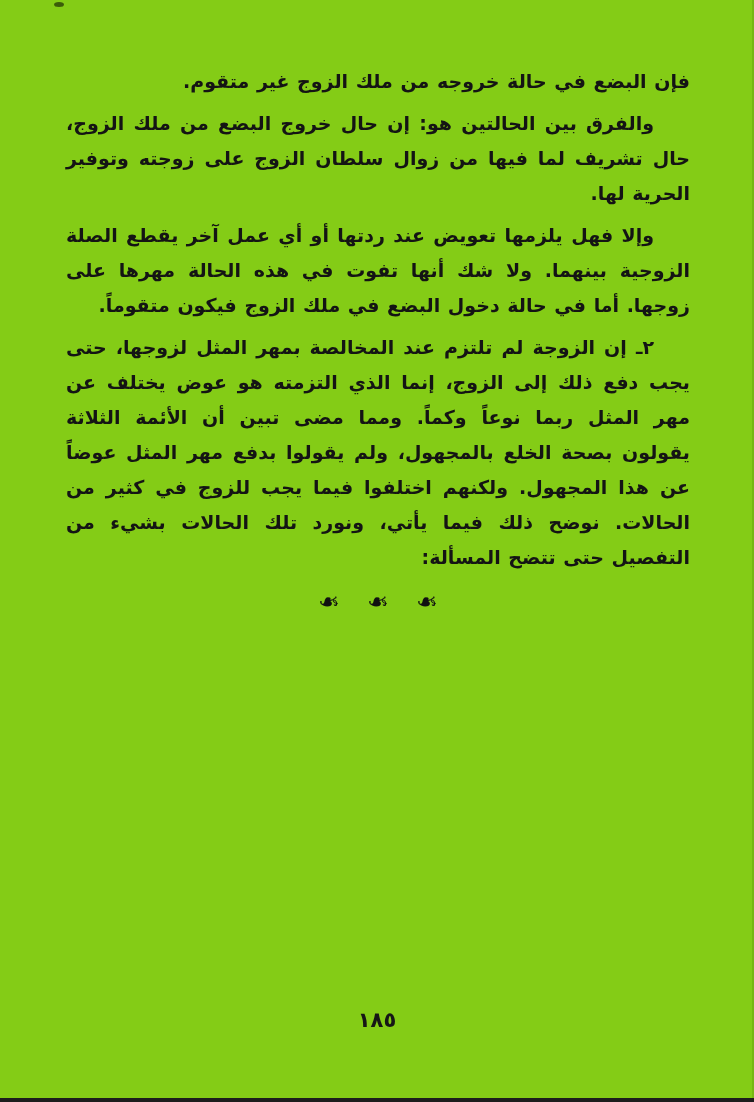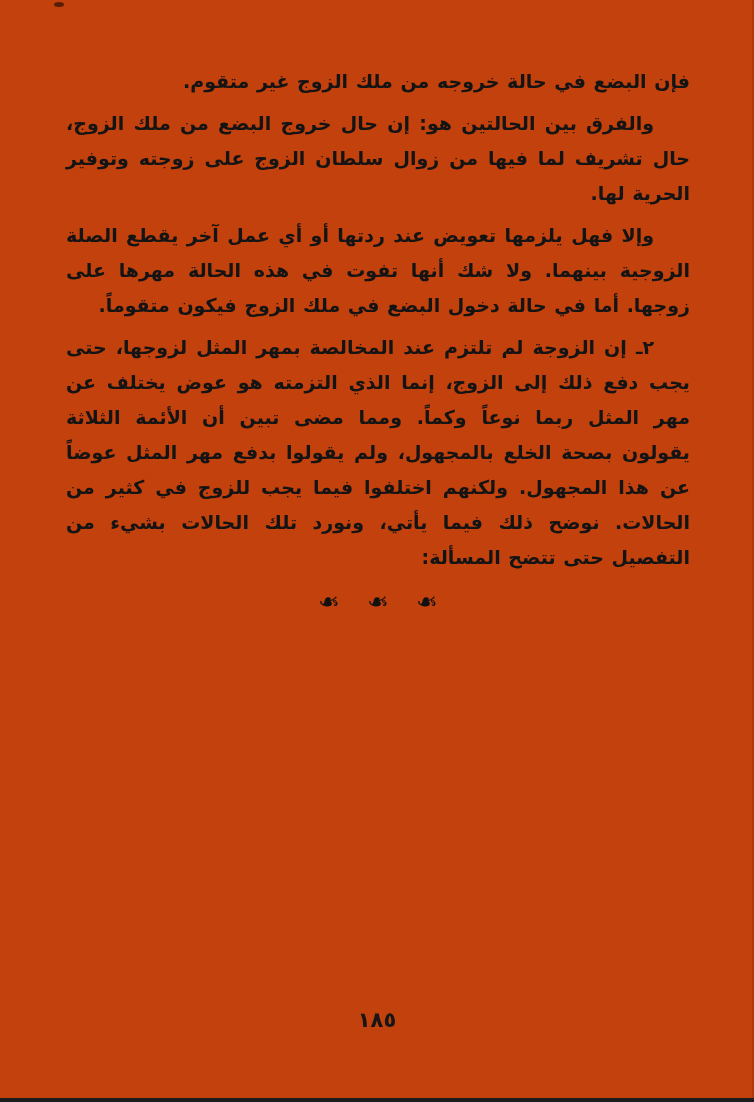--- a/index.html
+++ b/index.html
@@ -11,21 +11,21 @@
     height: 1102px;
     background: #fdfdfb;
     position: relative;
     overflow: hidden;
     font-family: "DejaVu Sans", "DejaVu Serif", sans-serif;
     color: #141414;
   }
   .sheet {
     position: absolute;
     inset: 0;
-    background: #c2410c;
+    background: #84cc16;
   }
   
   .text-block {
     position: absolute;
     top: 64px;
     right: 64px;
     width: 624px;
     direction: rtl;
   }
   .para {

